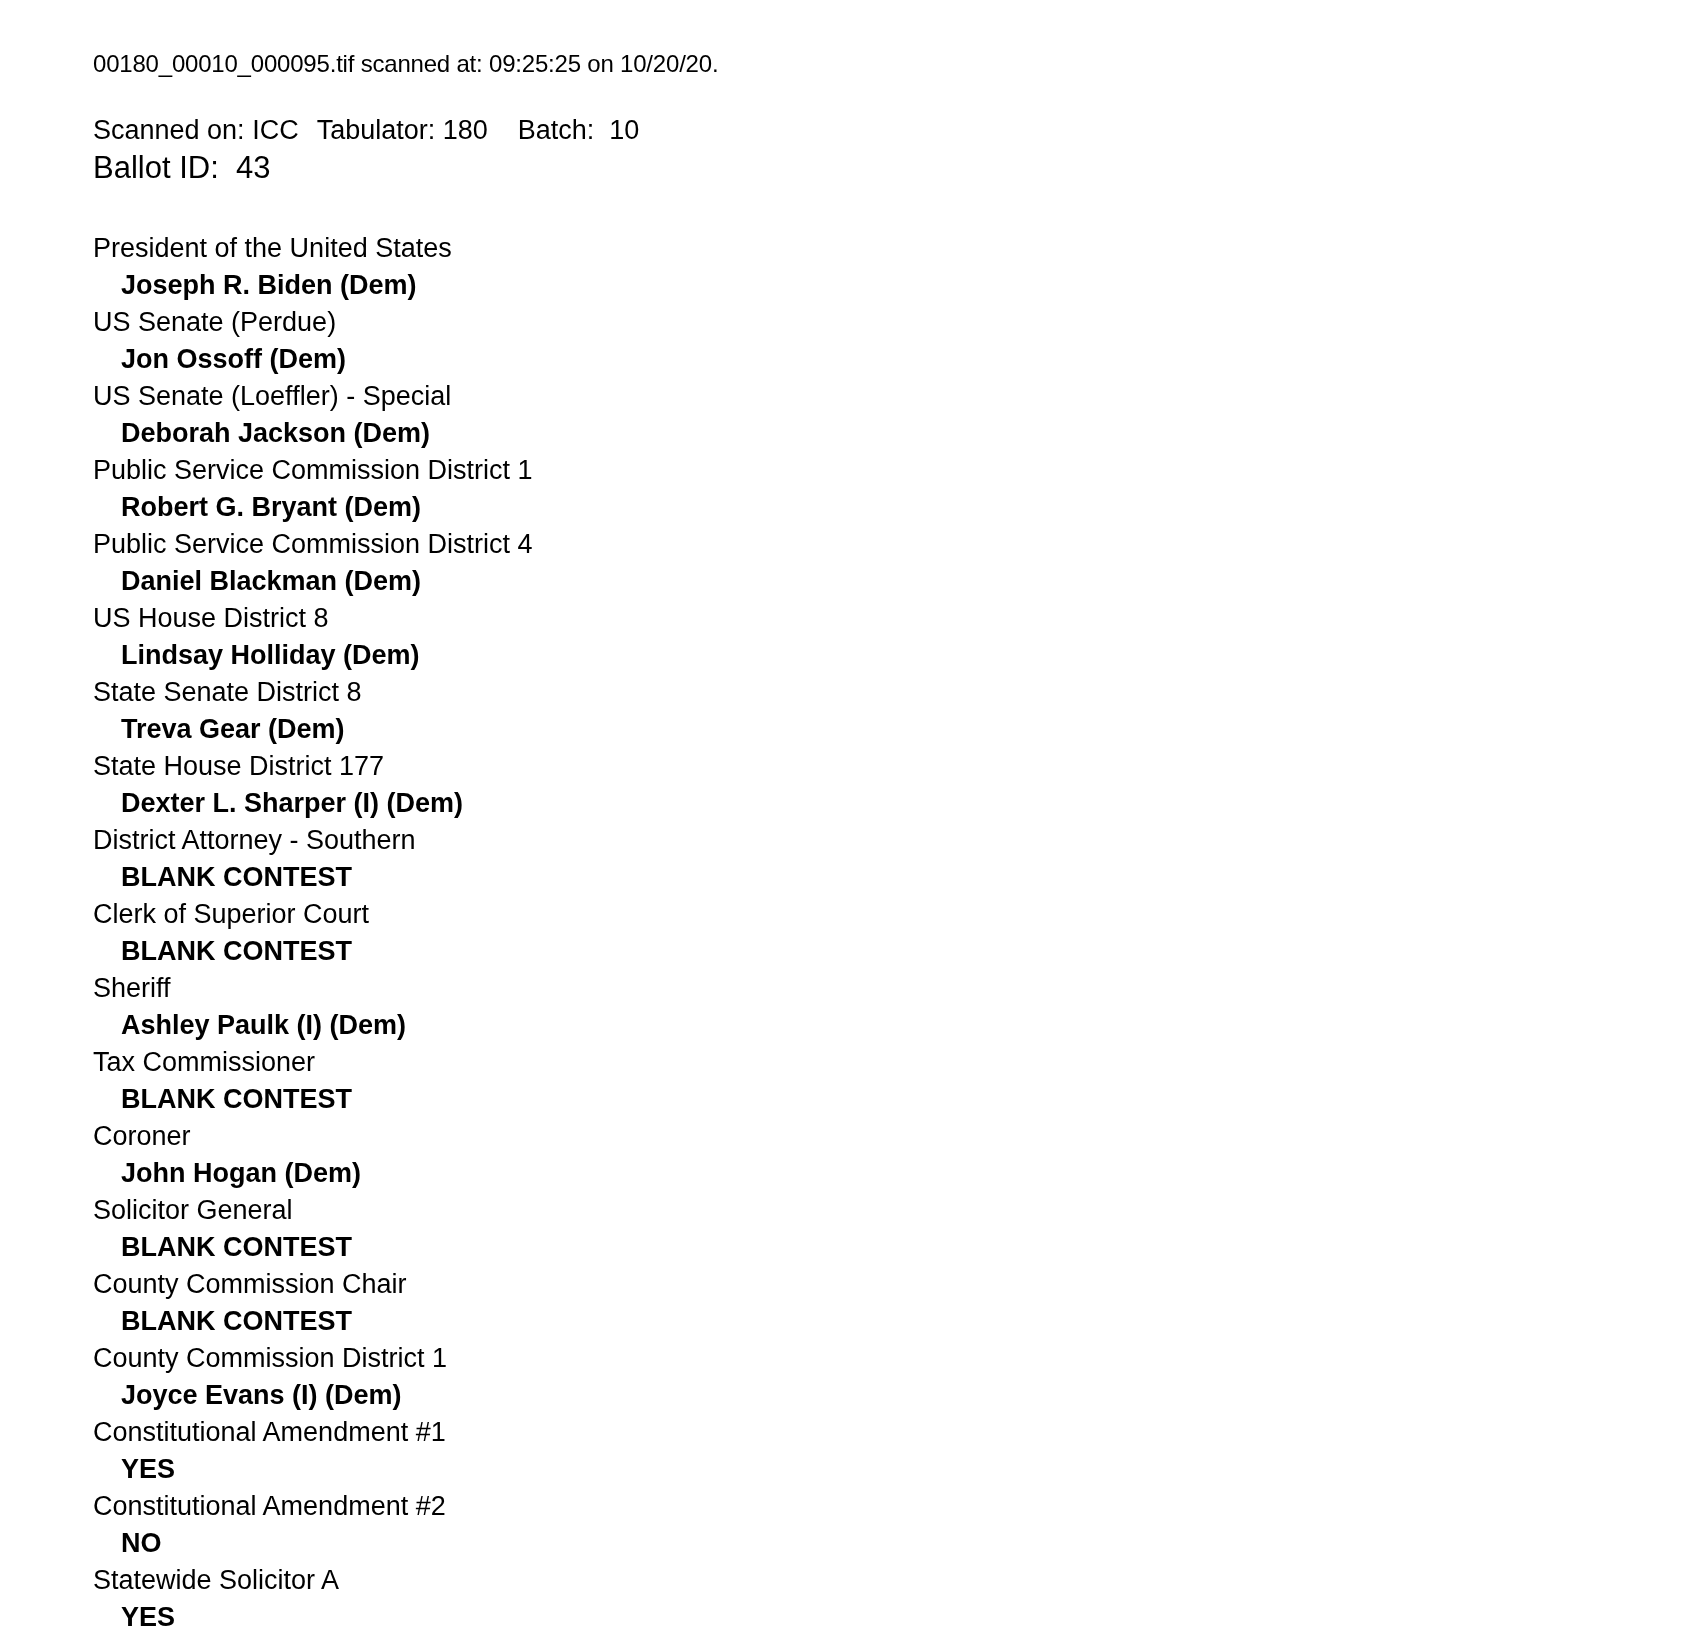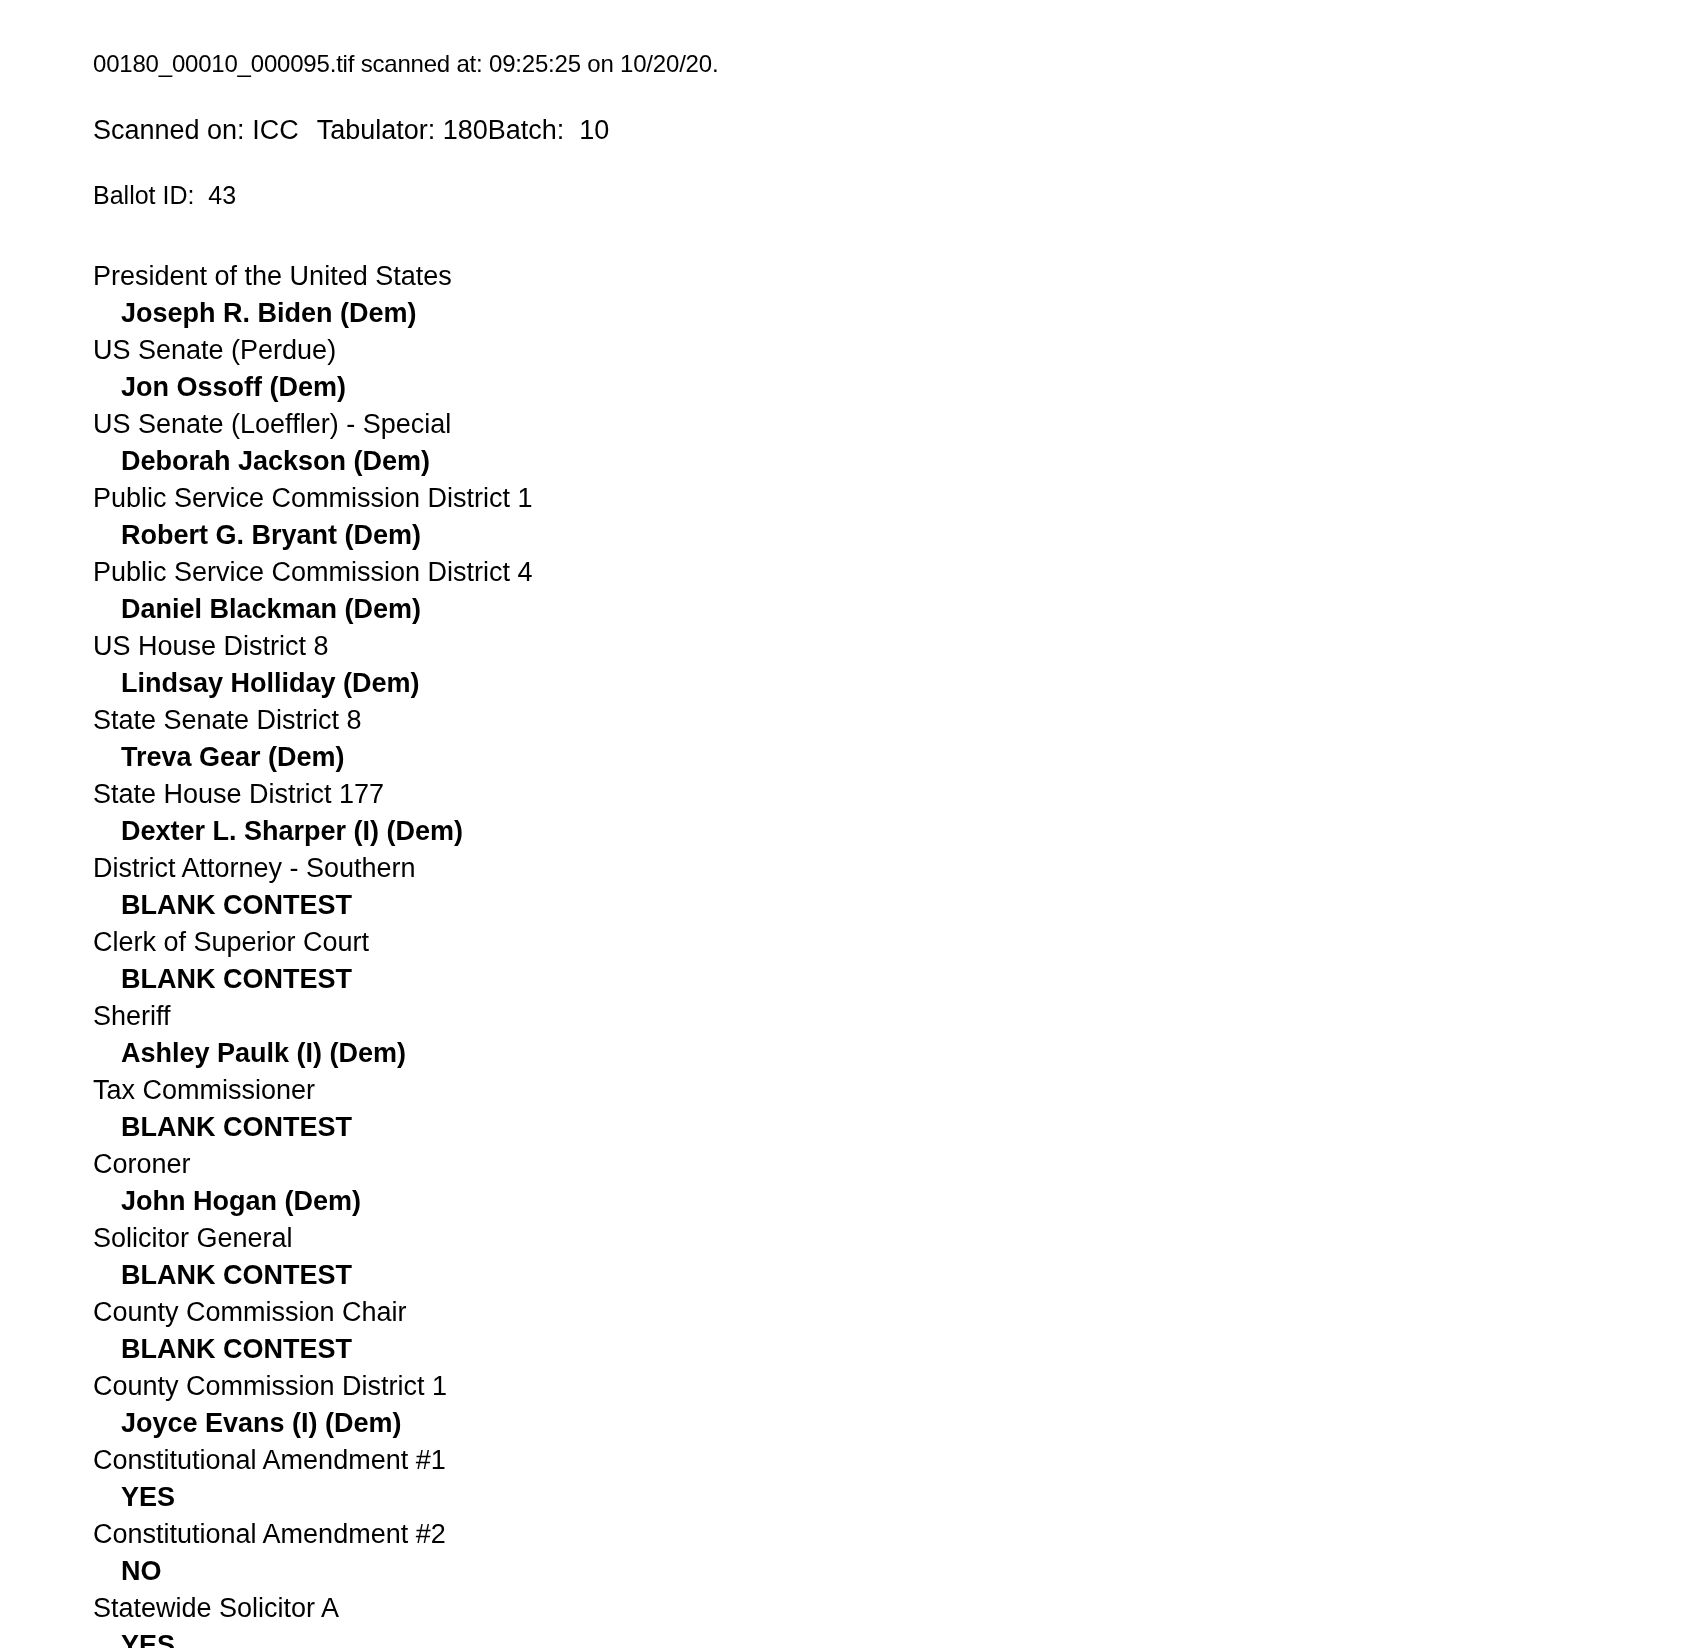--- a/index.html
+++ b/index.html
@@ -30,26 +30,25 @@
   .spacer-a { height: 30px; }
   .spacer-b { height: 44px; }
   .scan-line {
     display: flex;
     align-items: baseline;
     font-size: 27px;
     line-height: 37px;
     white-space: pre;
   }
   .scan-line .seg-gap-1 { margin-left: 18px; }
-  .scan-line .seg-gap-2 { }
+  .scan-line .seg-gap-2 { margin-left: 30px; }
   .ballot-line {
-    font-size: 25px;
+    font-size: 31px;
     line-height: 37px;
     white-space: pre;
-    margin-top: 28px;
   }
   .contest-list {
     font-size: 27px;
     line-height: 37px;
   }
   .contest-title {
     white-space: pre;
   }
   .contest-selection {
     padding-left: 28px;

